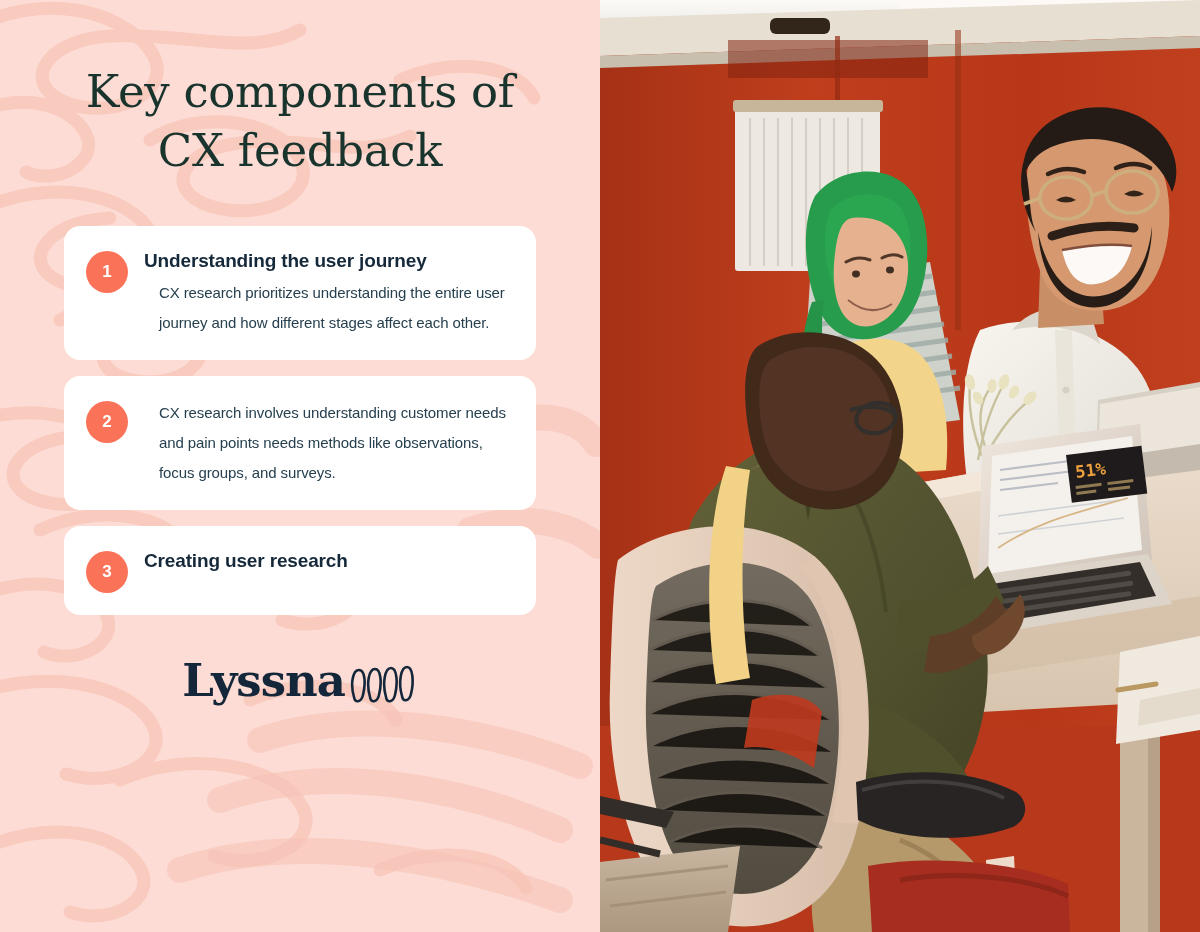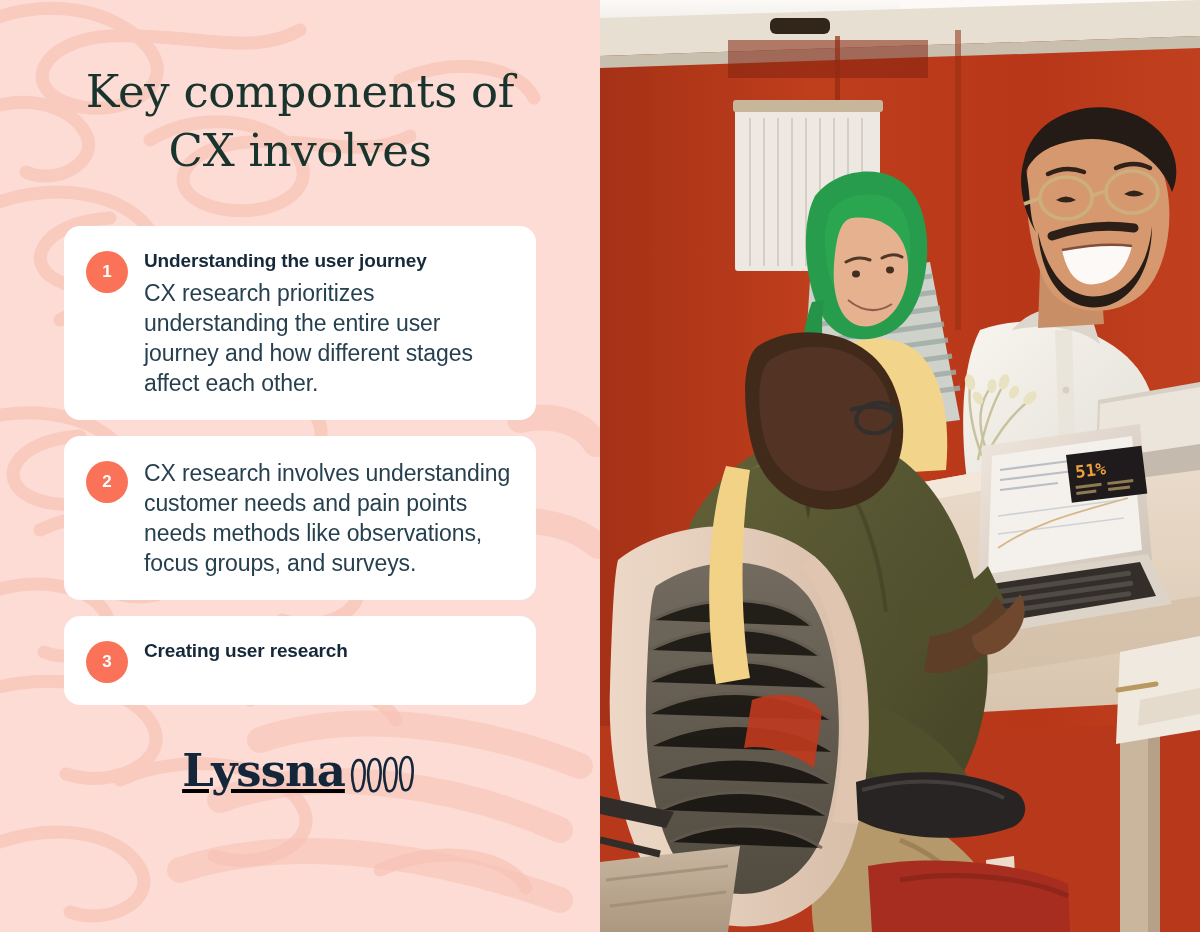--- a/index.html
+++ b/index.html
@@ -92,35 +92,35 @@
   .card-heading {
     font-size: 19px;
     line-height: 26px;
     font-weight: 700;
     color: #16293a;
     letter-spacing: -0.15px;
     margin-bottom: 4px;
   }
 
   .card-text {
-    font-size: 23px;
+    font-size: 15px;
     line-height: 30px;
     font-weight: 400;
     color: #27404f;
     letter-spacing: -0.1px;
+    margin-left: 15px;
   }
 
   
   .logo {
     margin-top: 42px;
     display: flex;
     align-items: center;
     justify-content: center;
     gap: 2px;
-    text-decoration: underline;
   }
   .logo-wordmark {
     font-family: "DejaVu Serif", "Liberation Serif", serif;
     font-size: 45px;
     font-weight: 700;
     color: #14263a;
     letter-spacing: -1px;
     line-height: 1;
   }
   .logo-mark { display: block; margin-left: 1px; margin-top: 6px; }
@@ -168,21 +168,21 @@
         <path d="M260,740 C360,706 490,730 580,766"></path>
         <path d="M520,420 C556,412 584,424 596,444"></path>
         <path d="M470,530 C520,512 570,522 598,546"></path>
       </g>
     </svg>
 
     <div class="left-content">
 
       <h1 class="page-title">
         <span>Key components of</span><br>
-        <span>CX involves</span>
+        <span>CX feedback</span>
       </h1>
 
       <div class="cards">
 
         <div class="card">
           <div class="badge">1</div>
           <div class="card-body">
             <div class="card-heading">Understanding the user journey</div>
             <div class="card-text">CX research prioritizes understanding the entire user journey and how different stages affect each other.</div>
           </div>

